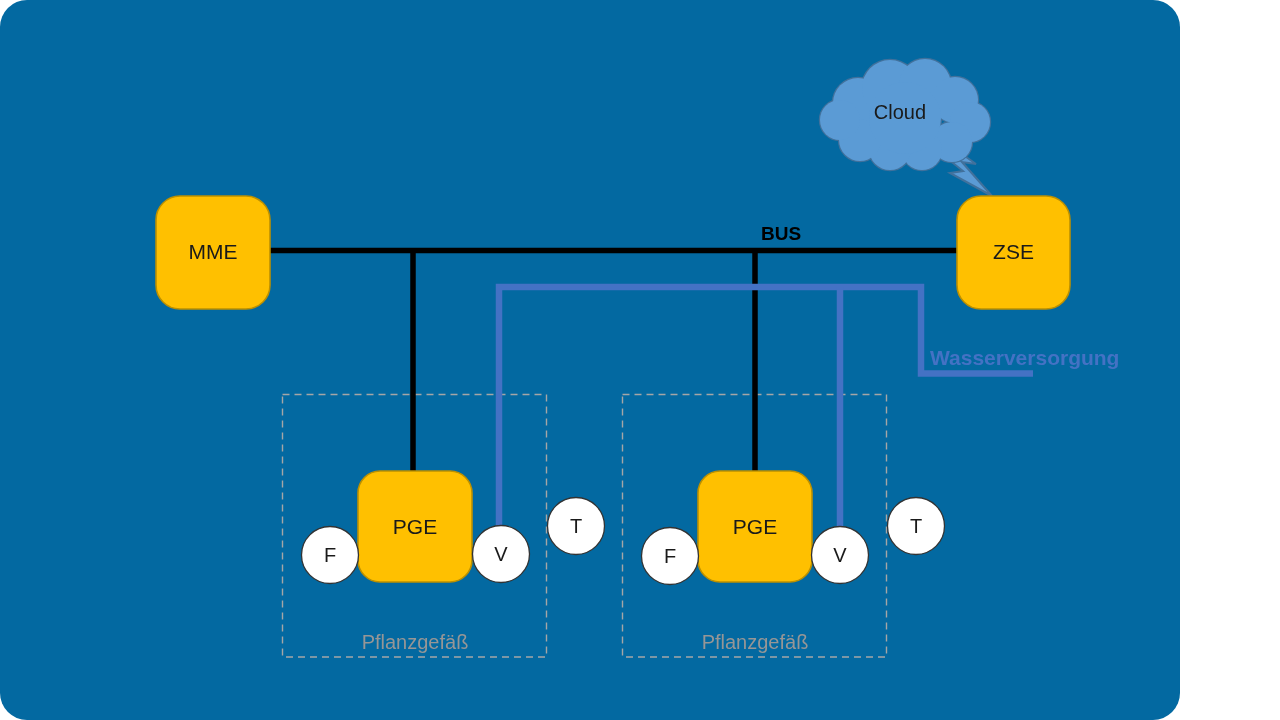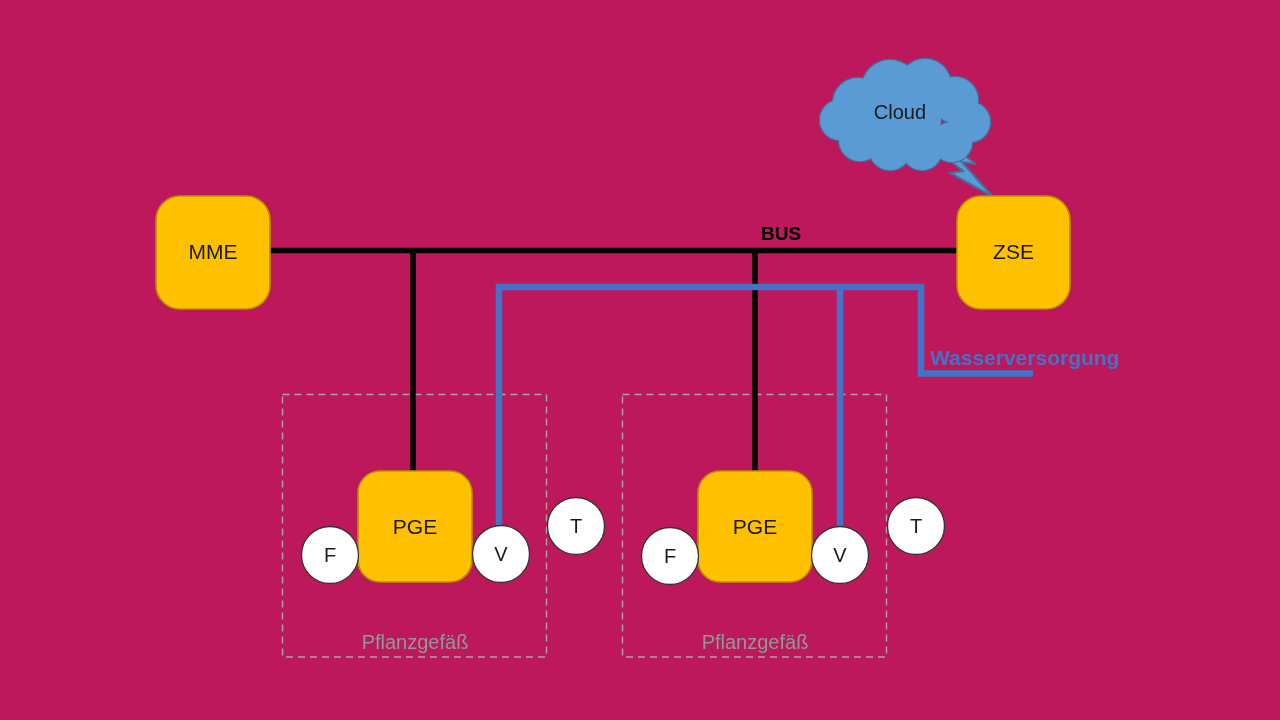--- a/index.html
+++ b/index.html
@@ -2,25 +2,26 @@
 <html><head>
 <meta charset="utf-8">
 <style>
   html, body {
     margin: 0;
     padding: 0;
     background: #ffffff;
   }
   .canvas {
     position: relative;
-    width: 1280px;
+    width: 1180px;
     height: 720px;
-    background: #be185d;
+    background: #0369a1;
     overflow: hidden;
     font-family: "Liberation Sans", sans-serif;
+    border-radius: 27px;
   }
   svg text {
     font-family: "Liberation Sans", sans-serif;
   }
   .node-label   { font-size: 21px; fill: #1a1a1a; }
   .sensor-label { font-size: 20px; fill: #1a1a1a; }
   .cloud-label  { font-size: 20px; fill: #1a1a1a; }
   .bus-label    { font-size: 19px; font-weight: bold; fill: #000000; }
   .water-label  { font-size: 21px; font-weight: bold; }
   .container-label { font-size: 20px; }

